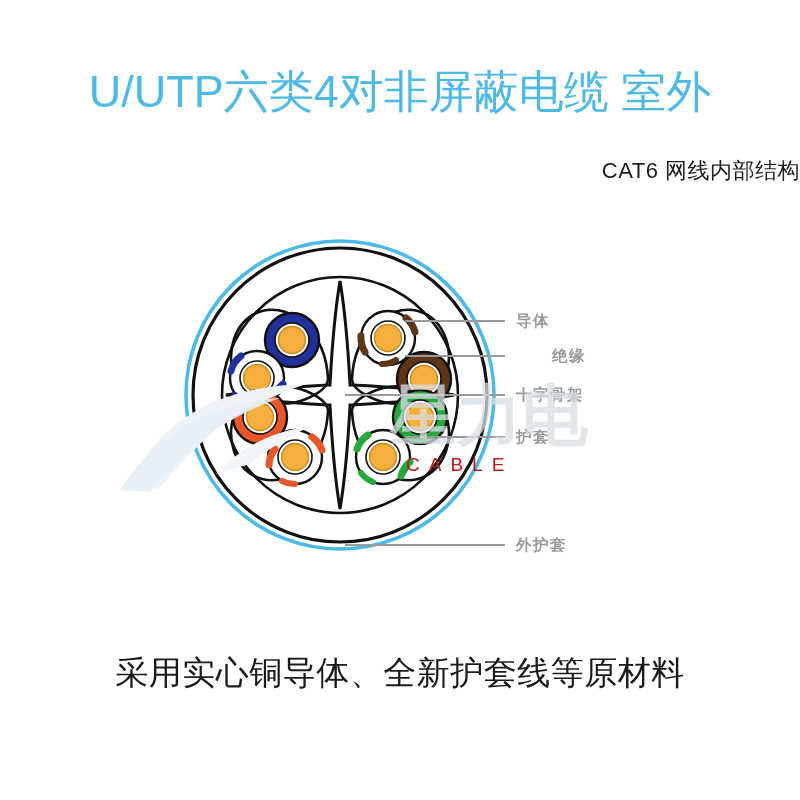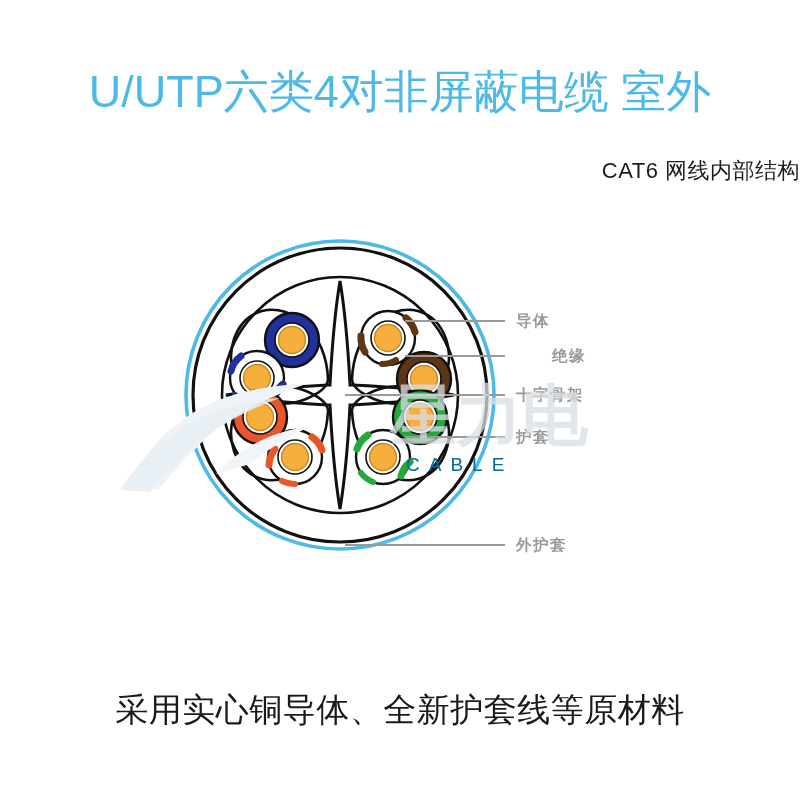--- a/index.html
+++ b/index.html
@@ -48,21 +48,21 @@
     font-size: 22px;
     line-height: 30px;
     font-weight: 400;
     color: #1d1d1d;
     letter-spacing: 0.5px;
   }
 
   
   .caption {
     position: absolute;
-    top: 687px;
+    top: 650px;
     left: 0;
     width: 800px;
     text-align: center;
     font-size: 33px;
     line-height: 46px;
     font-weight: 400;
     color: #1a1a1a;
     letter-spacing: 0.5px;
     white-space: nowrap;
   }
@@ -99,21 +99,21 @@
     font-weight: 700;
     white-space: nowrap;
     font-family: "DejaVu Sans", sans-serif;
   }
   .wm-sub {
     position: absolute;
     left: 286px;
     top: 82px;
     font-size: 19px;
     letter-spacing: 9px;
-    color: #0369a1;
+    color: #b91c1c;
     white-space: nowrap;
     font-weight: 400;
   }
   .wm-swoosh {
     position: absolute;
     left: 0px;
     top: 6px;
     width: 270px;
     height: 120px;
   }

